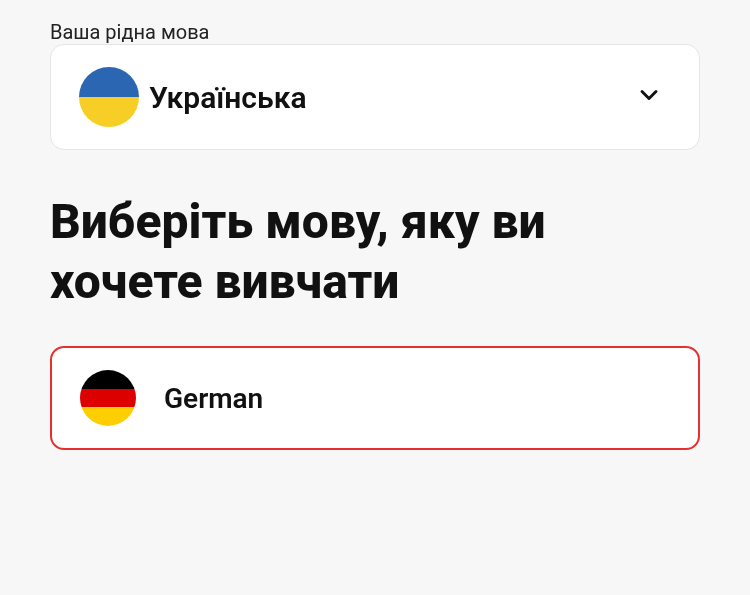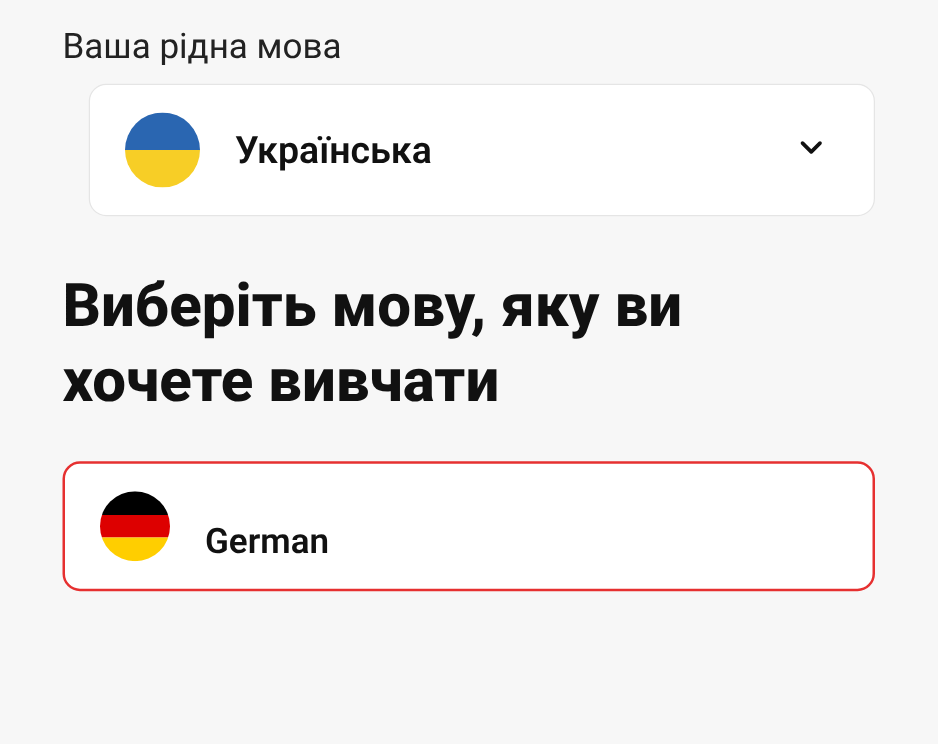--- a/index.html
+++ b/index.html
@@ -8,36 +8,35 @@
       box-sizing: border-box;
     }
     body {
       font-family: -apple-system, BlinkMacSystemFont, "Segoe UI", Roboto, Helvetica, Arial, sans-serif;
       background: #f7f7f7;
       width: 750px;
       height: 595px;
       padding: 20px 50px;
     }
     .native-label {
-      font-size: 28px;
+      font-size: 20px;
       color: #222;
-      margin-bottom: 14px;
+      margin-bottom: 0;
       font-weight: 400;
     }
     .dropdown {
       background: #fff;
       border: 1px solid #e5e5e5;
       border-radius: 14px;
       padding: 22px 28px;
       display: flex;
       align-items: center;
-      gap: 28px;
+      gap: 10px;
       cursor: pointer;
       position: relative;
-      margin-left: 21px;
     }
     .dropdown .flag {
       width: 60px;
       height: 60px;
       border-radius: 50%;
       overflow: hidden;
       flex-shrink: 0;
     }
     .dropdown .lang-name {
       font-size: 30px;
@@ -55,21 +54,21 @@
       margin-top: 42px;
       line-height: 1.25;
     }
     .language-card {
       margin-top: 34px;
       background: #fff;
       border: 2px solid #e63030;
       border-radius: 14px;
       padding: 22px 28px;
       display: flex;
-      align-items: flex-end;
+      align-items: center;
       gap: 28px;
       cursor: pointer;
     }
     .language-card .flag {
       width: 56px;
       height: 56px;
       border-radius: 50%;
       overflow: hidden;
       flex-shrink: 0;
     }

